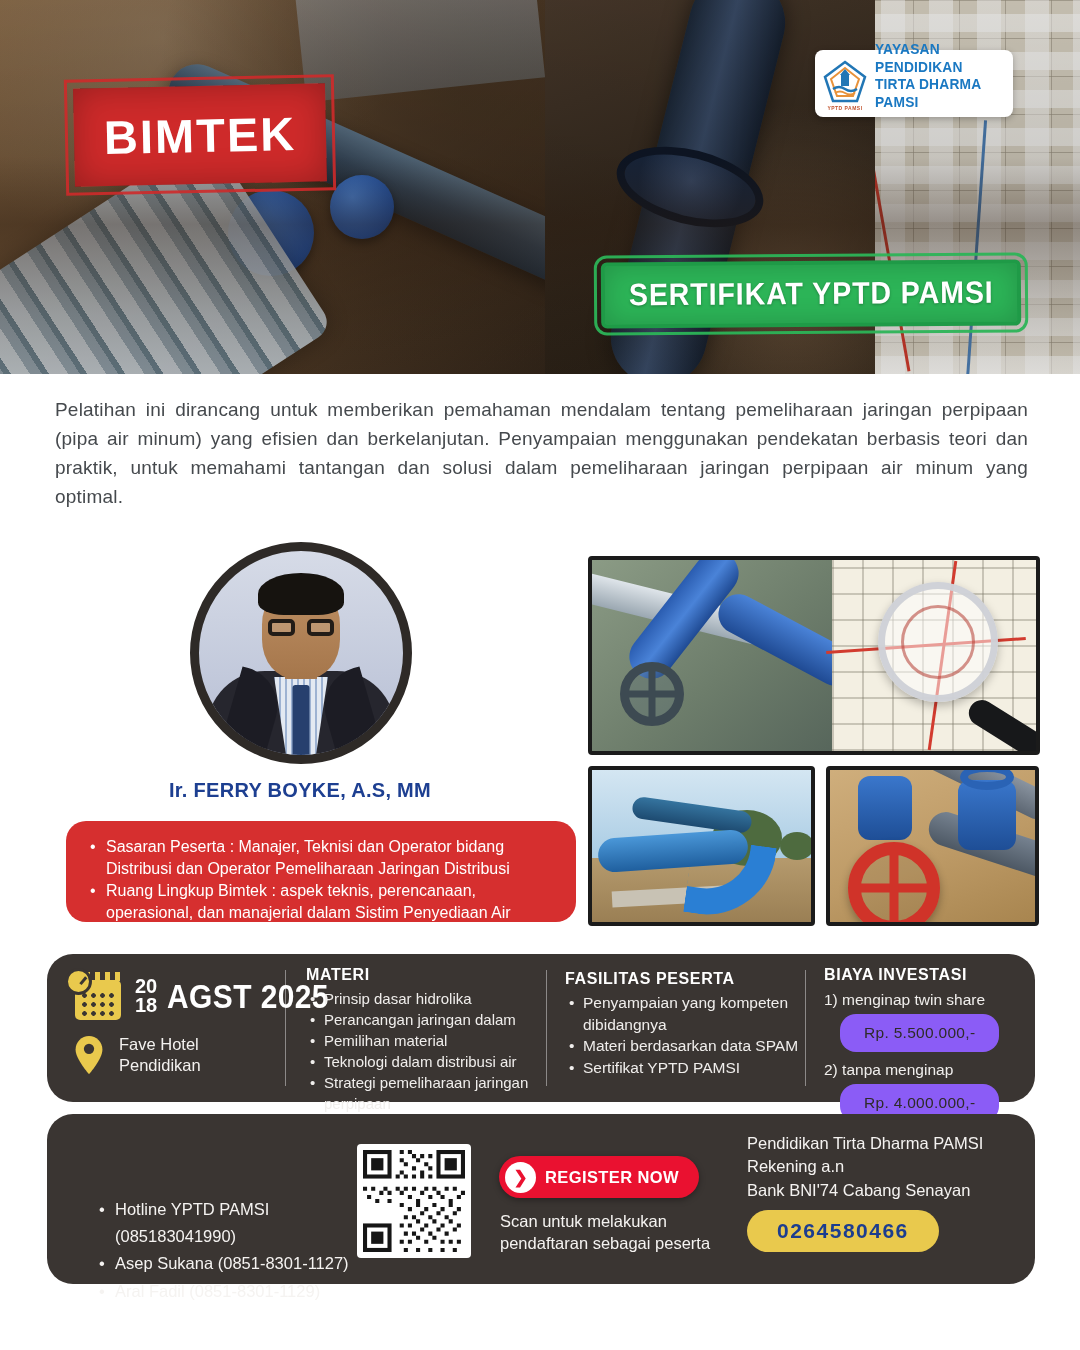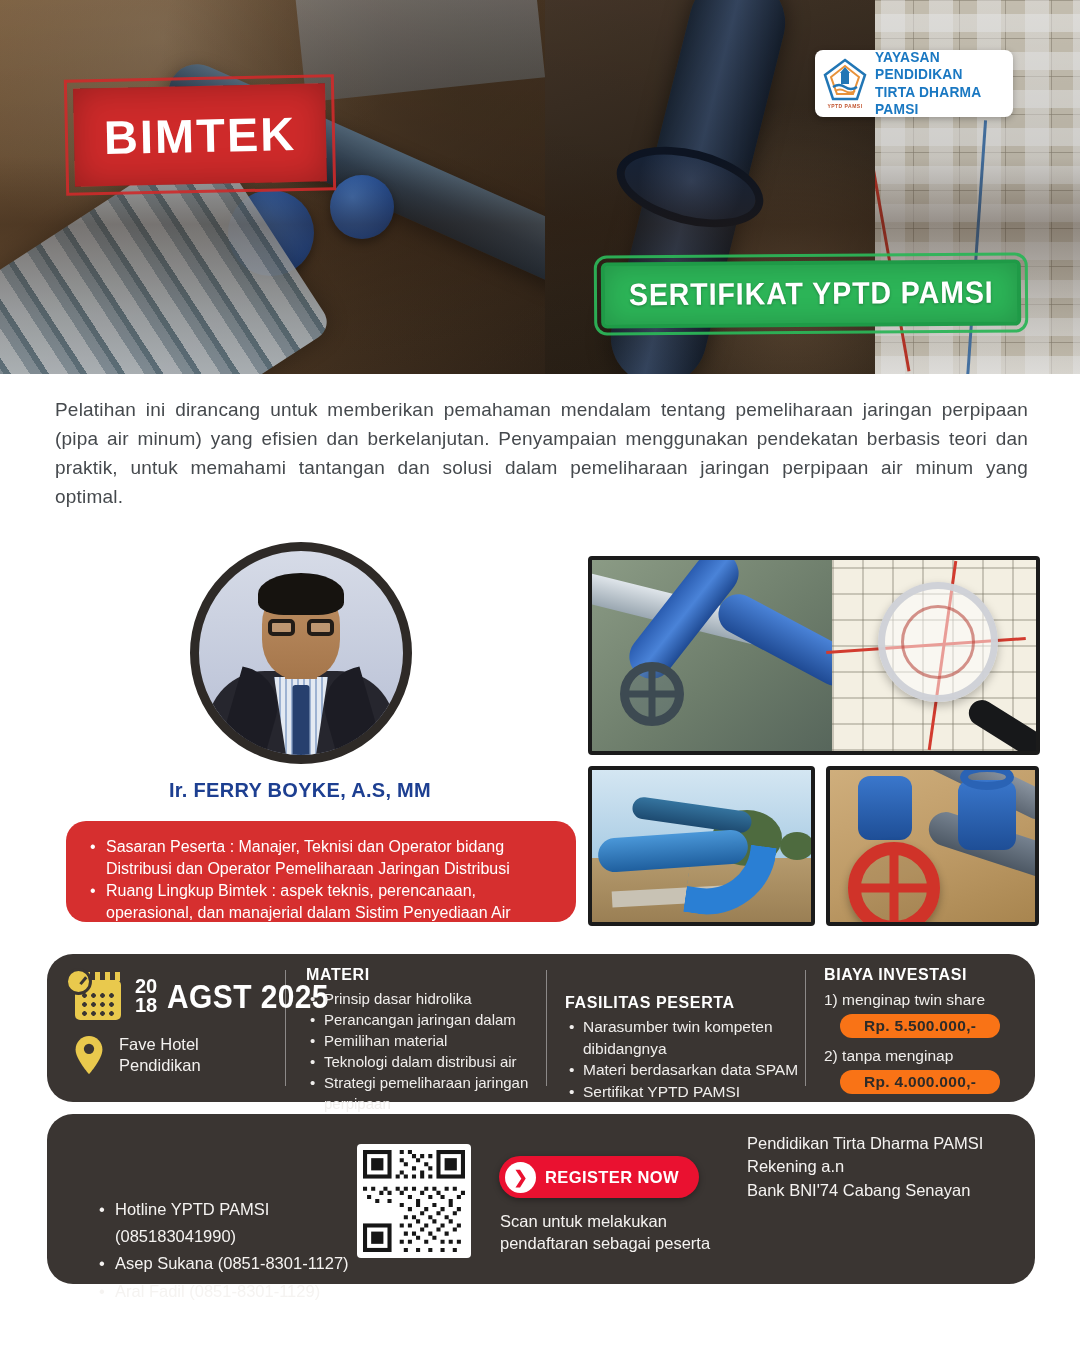--- a/index.html
+++ b/index.html
@@ -39,21 +39,21 @@
     background:
       radial-gradient(circle at 75% 80%, rgba(140,110,80,.6), transparent 50%),
       linear-gradient(160deg,#4a3a2c 0%,#382c20 45%,#241b11 100%);}
   .hr-pipe{position:absolute;left:105px;top:-30px;width:96px;height:420px;border-radius:48px;
     background:linear-gradient(90deg,#1c2838,#3a4c68 45%,#16202f);transform:rotate(14deg);box-shadow:0 0 22px rgba(0,0,0,.5);}
   .hr-flange{position:absolute;left:70px;top:150px;width:150px;height:74px;border-radius:50%;
     background:radial-gradient(circle at 50% 40%,#3d5070,#1b2940 70%);border:8px solid #0f1828;transform:rotate(14deg);}
   .hero-shade{position:absolute;inset:0;background:linear-gradient(180deg,rgba(0,0,0,.10) 0%,rgba(0,0,0,.16) 42%,rgba(35,22,12,.46) 60%,rgba(20,14,8,.22) 84%,rgba(0,0,0,.10) 100%);}
 
   .logo-card{position:absolute;left:815px;top:50px;width:198px;height:67px;background:#fff;border-radius:8px;
-    display:flex;align-items:center;gap:8px;padding:6px 8px;box-shadow:0 2px 6px rgba(0,0,0,.25);}
+    display:flex;align-items:flex-end;gap:8px;padding:6px 8px;box-shadow:0 2px 6px rgba(0,0,0,.25);}
   .logo-mark{display:flex;flex-direction:column;align-items:center;flex:0 0 auto;}
   .logo-sub{font-size:5px;color:#c2542f;font-weight:bold;letter-spacing:.5px;margin-top:1px;}
   .logo-text{color:#1a78c2;font-weight:800;font-size:14.5px;line-height:1.2;letter-spacing:.2px;transform:scaleX(.95);transform-origin:left center;}
 
   .stamp-bimtek{position:absolute;left:74px;top:86px;width:252px;height:98px;background:#ce2a2a;
     display:flex;align-items:center;justify-content:center;transform:rotate(-1.2deg);
     outline:3px solid rgba(206,42,42,.9);outline-offset:6px;
     box-shadow:inset 0 0 34px rgba(0,0,0,.28);}
   .stamp-bimtek span{color:#fff;font-size:47px;font-weight:800;letter-spacing:2px;}
 
@@ -153,26 +153,26 @@
   .cal-clock::before{content:"";position:absolute;left:11px;top:4px;width:2.5px;height:9px;background:#3a3532;transform:rotate(40deg);transform-origin:bottom;}
   .day-stack{font-size:20px;font-weight:800;line-height:.95;color:#fff;}
   .month{font-size:34px;font-weight:800;color:#fff;transform:scaleX(.88);transform-origin:left center;white-space:nowrap;letter-spacing:.5px;}
   .when-row2{display:flex;align-items:center;gap:16px;margin-top:12px;padding-left:8px;}
   .venue{font-size:16.5px;line-height:1.3;color:#f3f1ef;}
   .info-h{font-size:16px;font-weight:800;letter-spacing:.6px;color:#fff;margin:0 0 4px 0;}
   .info-list{margin:2px 0 0 0;padding:0;list-style:none;}
   .info-list li{position:relative;padding-left:18px;font-size:15px;line-height:1.4;color:#f0eeec;}
   .info-list li::before{content:"•";position:absolute;left:4px;top:0;}
   .sec-materi{width:260px;padding:12px 0 0 20px;}
-  .sec-fasilitas{width:258px;padding:28px 0 0 18px;margin-top:12px;}
+  .sec-fasilitas{width:258px;padding:16px 0 0 18px;}
   .sec-fasilitas .info-list li{font-size:15.5px;}
   .sec-biaya{flex:1;padding:12px 16px 0 18px;}
   .biaya-label{font-size:15.5px;color:#f0eeec;margin-top:7px;}
-  .price-pill{display:inline-block;margin:5px 0 2px 16px;background:#f97316;border-radius:16px;padding:3px 24px;
-    font-size:15.5px;font-weight:700;color:#2e2b28;letter-spacing:.3px;}
+  .price-pill{display:inline-block;margin:5px 0 2px 16px;background:#8b5cf6;border-radius:16px;padding:10px 24px;
+    font-size:15.5px;font-weight:400;color:#2e2b28;letter-spacing:.3px;}
 
   
   .contact-box{position:absolute;left:47px;top:1114px;width:988px;height:170px;background:#3a3532;border-radius:26px;color:#fff;}
   .contact-h{position:absolute;left:38px;top:16px;font-size:31px;font-weight:800;color:#e9c94d;letter-spacing:.5px;}
   .contact-list{position:absolute;left:30px;top:66px;margin:16px;padding:0;list-style:none;width:300px;}
   .contact-list li{position:relative;padding-left:22px;font-size:16.5px;line-height:1.65;color:#f5f3f1;}
   .contact-list li::before{content:"•";position:absolute;left:6px;top:0;}
   .qr-wrap{position:absolute;left:310px;top:30px;width:114px;height:114px;background:#fff;border-radius:4px;padding:6px;}
   .qr-wrap svg{display:block;width:100%;height:100%;}
   .register-btn{position:absolute;left:452px;top:42px;display:inline-flex;align-items:center;gap:9px;
@@ -327,21 +327,21 @@
         <li>Perancangan jaringan dalam</li>
         <li>Pemilihan material</li>
         <li>Teknologi dalam distribusi air</li>
         <li>Strategi pemeliharaan jaringan perpipaan</li>
       </ul>
     </div>
     <div class="sep"></div>
     <div class="sec-fasilitas">
       <h3 class="info-h">FASILITAS PESERTA</h3>
       <ul class="info-list">
-        <li>Narasumber twin kompeten dibidangnya</li>
+        <li>Penyampaian yang kompeten dibidangnya</li>
         <li>Materi berdasarkan data SPAM</li>
         <li>Sertifikat YPTD PAMSI</li>
       </ul>
     </div>
     <div class="sep"></div>
     <div class="sec-biaya">
       <h3 class="info-h">BIAYA INVESTASI</h3>
       <div class="biaya-label">1) menginap twin share</div>
       <div class="price-pill">Rp. 5.500.000,-</div>
       <div class="biaya-label">2) tanpa menginap</div>
@@ -379,15 +379,16 @@
       <span class="lbl">REGISTER NOW</span>
     </button>
 
     <div class="scan-text">Scan untuk melakukan pendaftaran sebagai peserta</div>
 
     <div class="rek-block">
       <div>Pendidikan Tirta Dharma PAMSI</div>
       <div>Rekening a.n</div>
       <div>Bank BNI'74 Cabang Senayan</div>
     </div>
+    <div class="account-pill">0264580466</div>
   </section>
 
 </div>
 
 </body></html>

